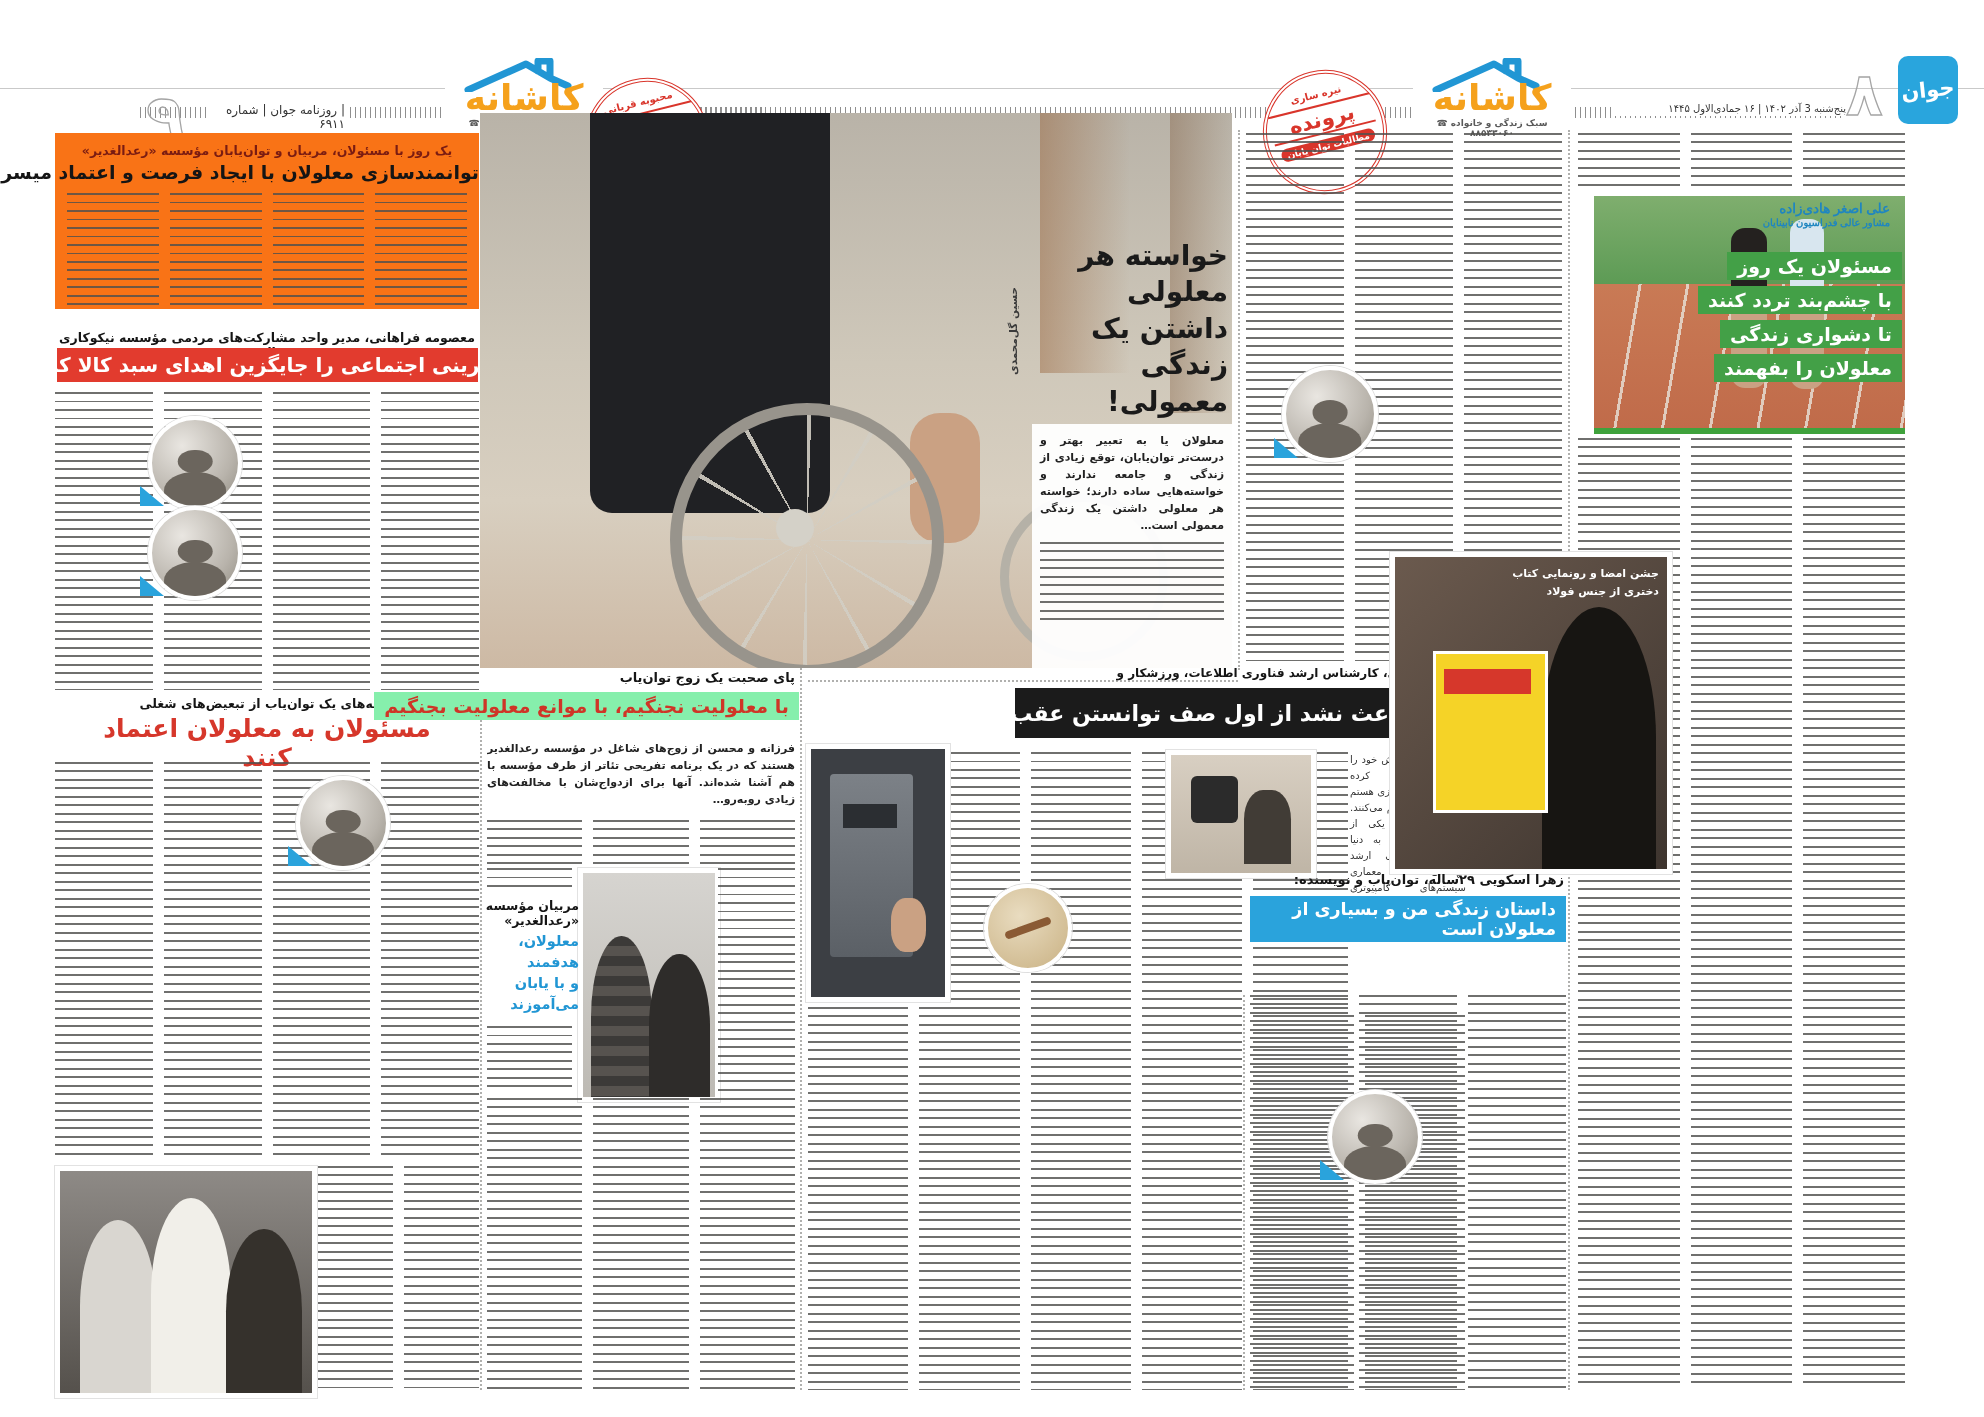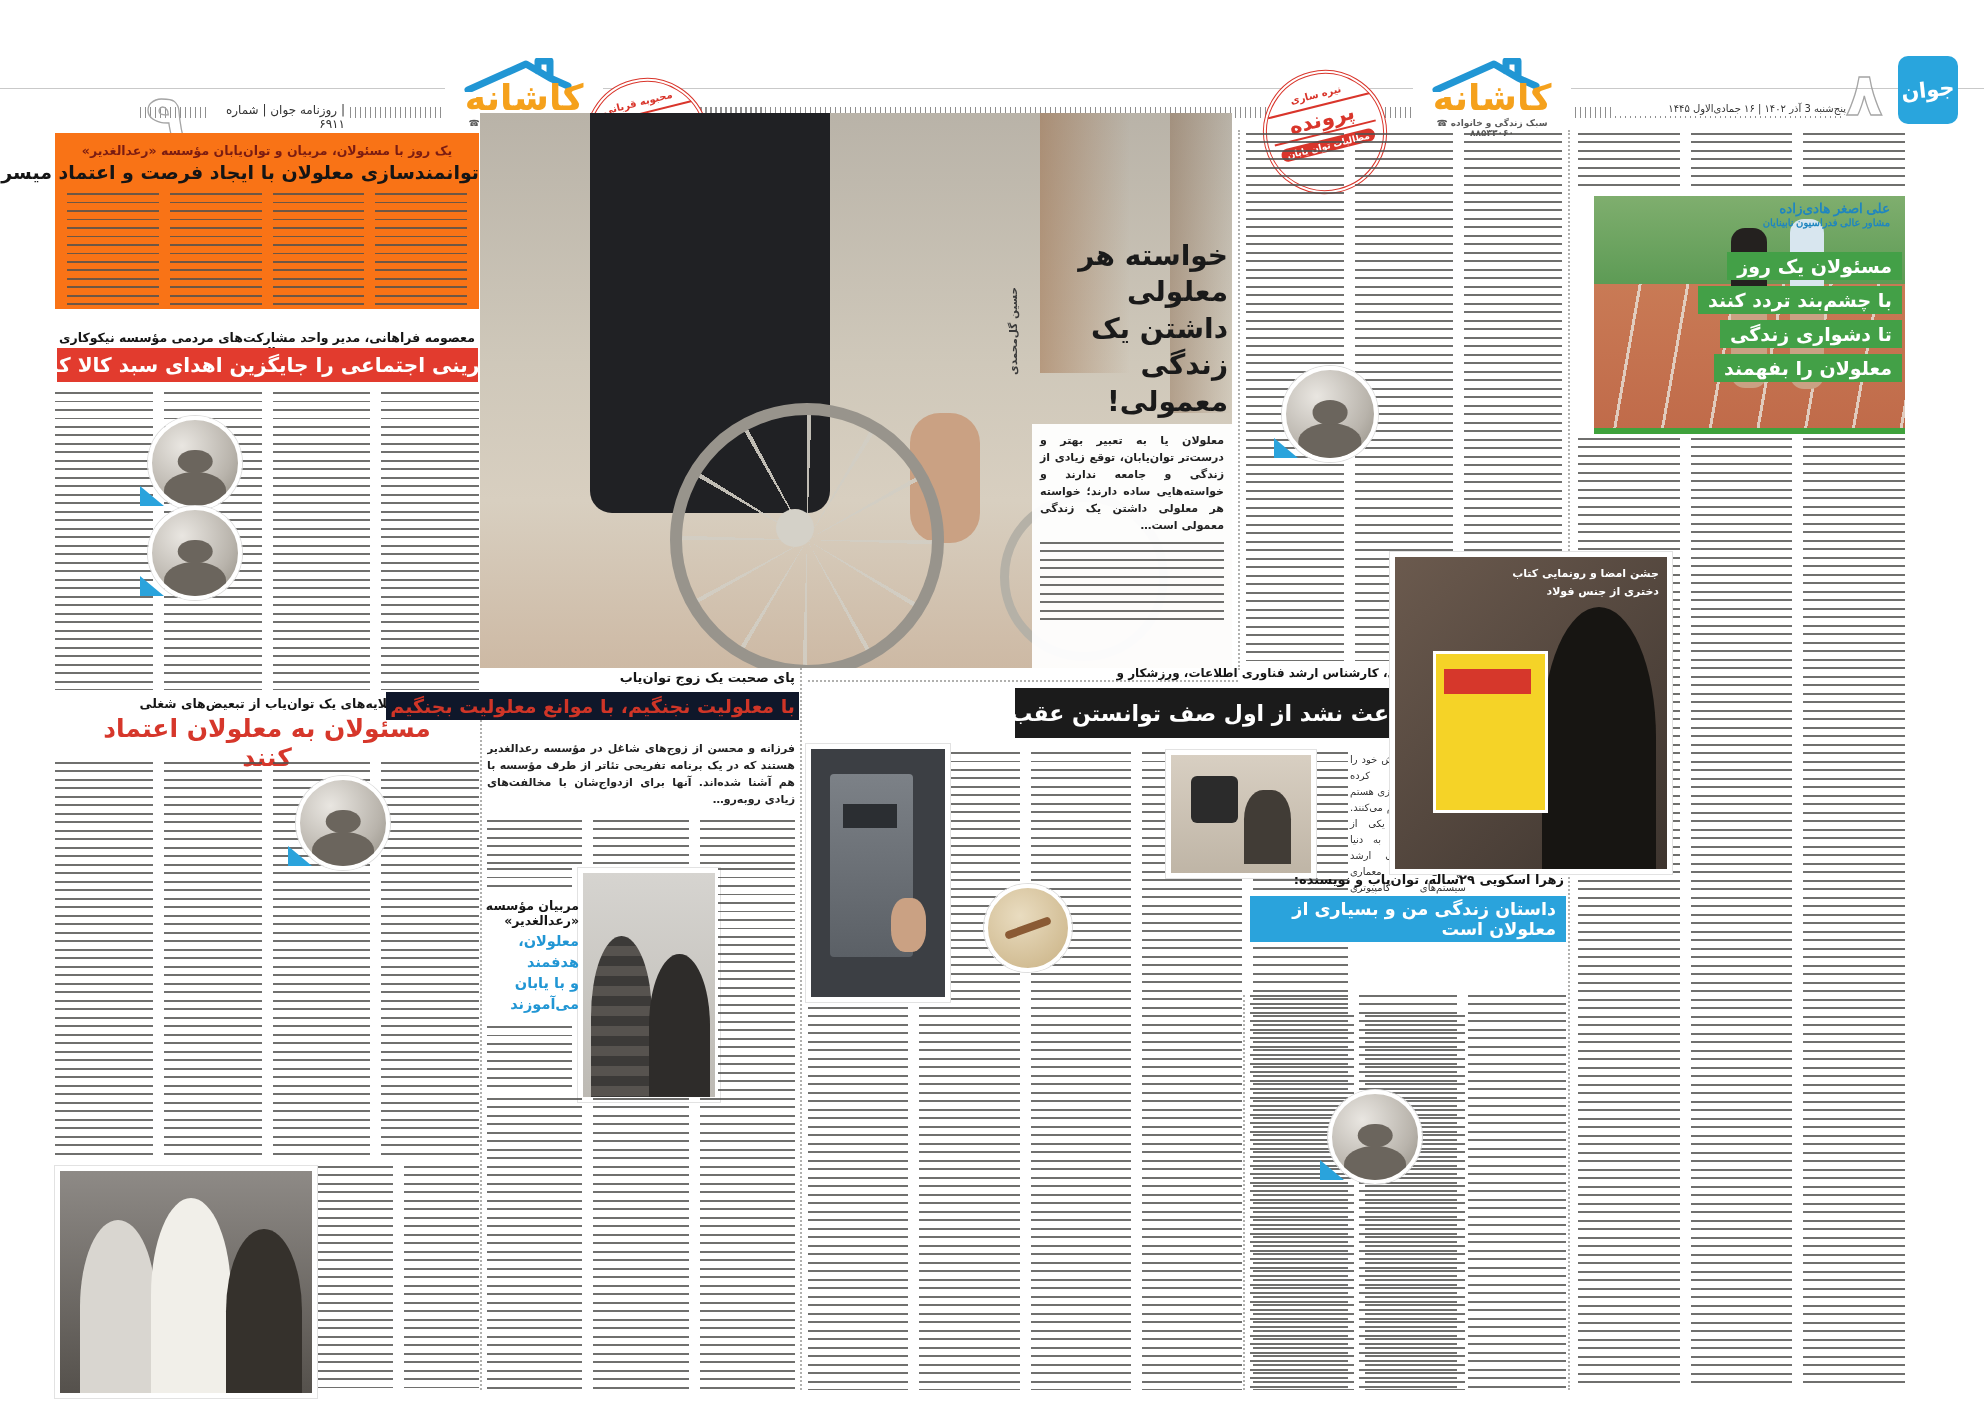--- a/index.html
+++ b/index.html
@@ -14,21 +14,21 @@
   .vdots{width:0;border-left:2px dotted #b0b0ae;}
   .hdots{height:0;border-top:2px dotted #b0b0ae;}
   .hairline{height:0;border-top:1px solid #c9c9c9;}
   .ruler{height:11px;background:repeating-linear-gradient(90deg,#8f8f8f 0,#8f8f8f 1.5px,transparent 1.5px,transparent 5px);}
   .ghost{color:transparent;-webkit-text-stroke:1.3px #a5a5a5;font-weight:bold;line-height:1;}
   .k{font-weight:bold;color:#151515;}
   .center{text-align:center;} .right{text-align:right;}
   .justify{text-align:justify;}
   .redbar{background:#e23b2e;color:#fff;font-weight:bold;display:flex;align-items:center;justify-content:center;white-space:nowrap;}
   .hlblack{background:#1b1b1b;color:#fff;font-weight:bold;display:flex;align-items:center;justify-content:center;white-space:nowrap;}
-  .hlorange span{background:#0f172a;color:#cf3527;font-weight:bold;padding:3px 4px;white-space:nowrap;display:inline-block;}
+  .hlorange span{background:#86efac;color:#cf3527;font-weight:bold;padding:3px 10px;white-space:nowrap;display:inline-block;}
   .hlgreen div{margin-bottom:6px;} 
   .hlgreen span{background:#43a047;color:#fff;font-weight:bold;padding:3px 10px;display:inline-block;}
   .hlblue span{background:#2aa3dc;color:#fff;font-weight:bold;padding:3px 10px;display:inline-block;margin-bottom:5px;}
   .circle{border-radius:50%;background:radial-gradient(circle at 35% 30%,#e9e6e1,#b9b4ac 62%,#8e897f);
           border:4px solid #fff;box-shadow:0 0 0 1px #ddd;overflow:hidden;}
   .sil{position:absolute;bottom:-2px;left:50%;transform:translateX(-50%);width:72%;height:42%;
        background:#6b655d;border-radius:50% 50% 0 0;}
   .sil::before{content:"";position:absolute;top:-62%;left:50%;transform:translateX(-50%);
        width:56%;height:66%;background:#6b655d;border-radius:50%;}
   .tri{width:0;height:0;border-left:24px solid #2aa3dc;border-top:20px solid transparent;}

